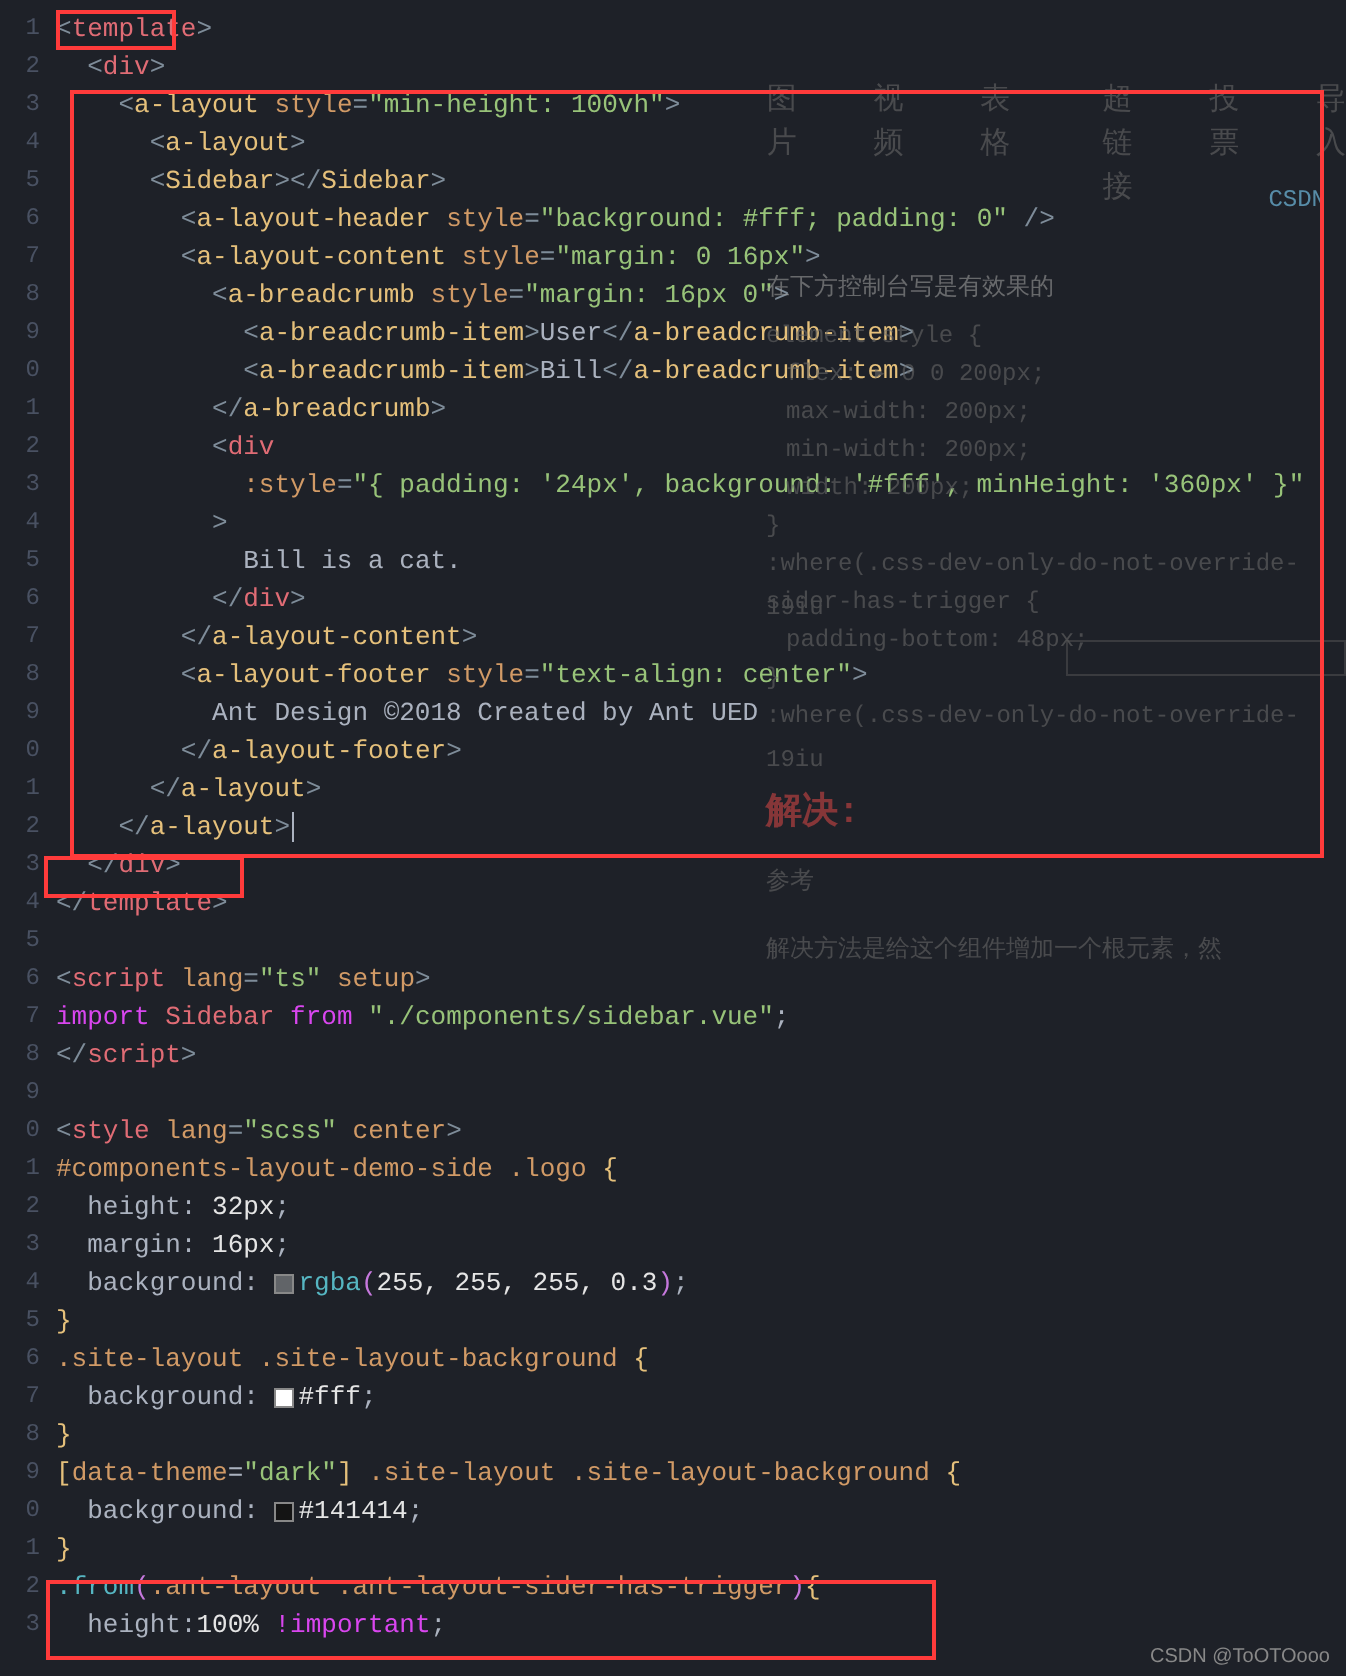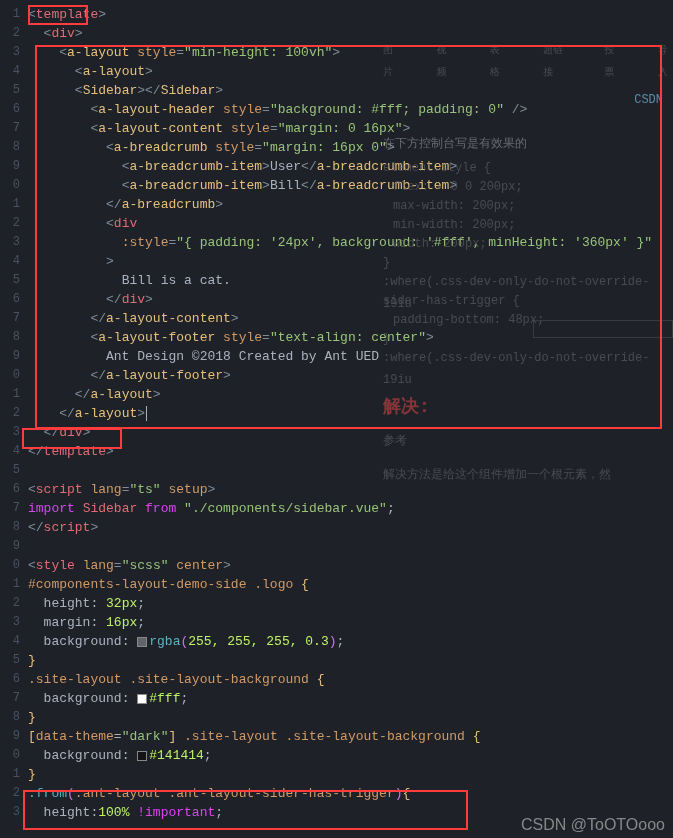--- a/index.html
+++ b/index.html
@@ -39,21 +39,21 @@
       white-space: pre;
       font-size: 13px;
     }
     .tag-open { color: #7e8c99; }
     .tag-name { color: #e06c75; }
     .tag-comp { color: #e5c07b; }
     .attr { color: #d19a66; }
     .str { color: #98c379; }
     .kwd { color: #d946ef; }
     .prop { color: #e06c75; }
-    .num { color: #bef264; }
+    .num { color: #e5e5e5; }
     .text { color: #abb2bf; }
     .selector { color: #d19a66; }
     .yellow { color: #e5c07b; }
     .purple { color: #c678dd; }
     .cyan { color: #56b6c2; }
     .color-box {
       display: inline-block;
       width: 10px;
       height: 10px;
       border: 1px solid #888;
@@ -82,21 +82,21 @@
     .overlay-line {
       height: 19px;
       line-height: 22px;
       padding-left: 10px;
     }
     .watermark {
       position: absolute;
       bottom: 4px;
       right: 8px;
       color: #888;
-      font-size: 16px;
+      font-size: 10px;
       font-family: sans-serif;
     }
     .dev-box {
       position: absolute;
       right: 0;
       top: 320px;
       width: 140px;
       height: 18px;
       border: 1px solid #555;
       opacity: 0.5;
@@ -193,21 +193,21 @@
     <div class="line"><span class="yellow">}</span></div>
     <div class="line"><span class="yellow">[</span><span class="attr">data-theme</span><span class="text">=</span><span class="str">"dark"</span><span class="yellow">]</span><span class="selector"> .site-layout .site-layout-background</span> <span class="yellow">{</span></div>
     <div class="line">  <span class="text">background</span><span class="text">: </span><span class="color-box" style="background:#141414"></span><span class="num">#141414</span><span class="text">;</span></div>
     <div class="line"><span class="yellow">}</span></div>
     <div class="line"><span class="cyan">:from</span><span class="purple">(</span><span class="selector">.ant-layout .ant-layout-sider-has-trigger</span><span class="purple">)</span><span class="yellow">{</span></div>
     <div class="line">  <span class="text">height</span><span class="text">:</span><span class="num">100%</span><span class="kwd"> !important</span><span class="text">;</span></div>
   </div>
 </div>
 
 <div class="overlay">
-  <div class="overlay-line" style="display:flex;gap:38px;font-size:10px;">
+  <div class="overlay-line" style="display:flex;gap:38px;font-size:15px;text-align:right;">
     <span>图片</span>
     <span>视频</span>
     <span>表格</span>
     <span>超链接</span>
     <span>投票</span>
     <span>导入</span>
   </div>
   <div class="overlay-line" style="margin-top:30px;text-align:right;padding-right:10px;color:#7dd3fc">CSDN</div>
   <div class="overlay-line" style="margin-top:25px;color:#999">在下方控制台写是有效果的</div>
   <div class="overlay-line" style="margin-top:5px">element.style {</div>

